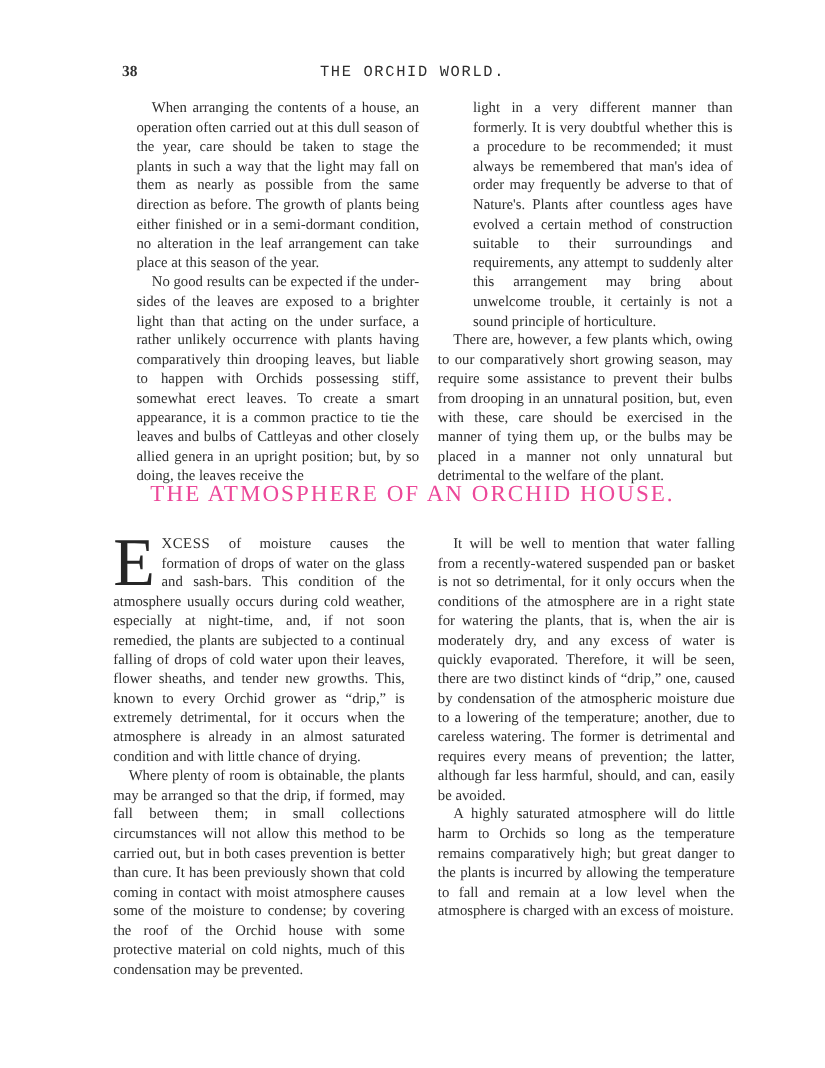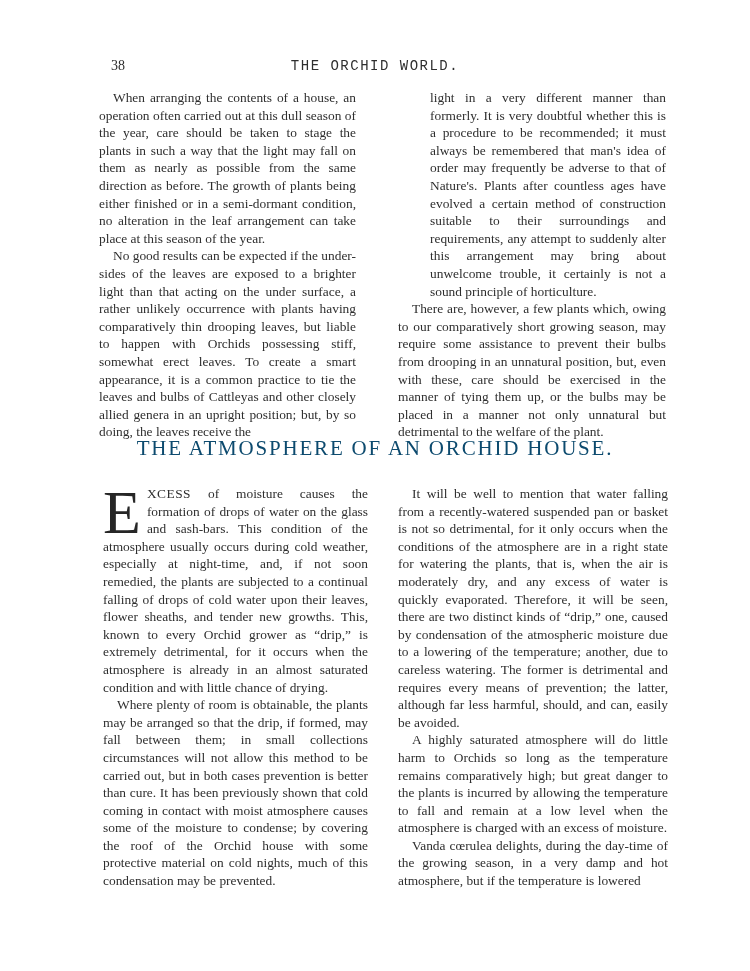--- a/index.html
+++ b/index.html
@@ -1,27 +1,27 @@
 <!DOCTYPE html>
 <html><head>
 <meta charset="utf-8">
 <style>
   html, body { margin: 0; padding: 0; background: #ffffff; }
   body { width: 750px; height: 971px; position: relative; overflow: hidden;
          font-family: "Liberation Serif", "DejaVu Serif", serif; color: #2e2e2e; }
-  .page-number { position: absolute; left: 111px; top: 58px; font-size: 14px; }
+  .page-number { position: absolute; left: 111px; top: 58px; font-size: 14px; font-weight: bold; }
   .running-head { position: absolute; left: 0; width: 100%; top: 58px; text-align: center;
                   font-size: 14px; letter-spacing: 1.5px; font-family: Liberation Mono, monospace; }
   .col { position: absolute; font-size: 13.4px; line-height: 17.6px; text-align: justify; }
   .col p { margin: 0; text-indent: 14px; }
   .col p.noindent { text-indent: 0; margin-left: 32px; }
-  .top-left { left: 99px; top: 89px; width: 257px; }
+  .top-left { left: 124px; top: 89px; width: 257px; }
   .top-right { left: 398px; top: 89px; width: 268px; }
   .title { position: absolute; left: 0; width: 100%; top: 436px; text-align: center;
-           font-size: 21px; letter-spacing: 1.8px; color: #0c4a6e; }
+           font-size: 21px; letter-spacing: 1.8px; color: #ec4899; }
   .bot-left { left: 103px; top: 485px; width: 265px; }
   .bot-right { left: 398px; top: 485px; width: 270px; }
   .dropcap { float: left; font-size: 62px; line-height: 50px; margin: 2px 6px 0 0; color: #262626; }
   .smallcaps { font-variant: small-caps; letter-spacing: 0.5px; }
   .lead { text-indent: 0 !important; }
 </style>
 </head>
 <body>
 
 <div class="page-number">38</div>
@@ -40,14 +40,13 @@
 <div class="title">THE ATMOSPHERE OF AN ORCHID HOUSE.</div>
 
 <div class="col bot-left">
   <p class="lead"><span class="dropcap">E</span><span class="smallcaps">XCESS</span><span> of moisture causes the formation of drops of water on the glass and sash-bars. This condition of the atmosphere usually occurs during cold weather, especially at night-time, and, if not soon remedied, the plants are subjected to a continual falling of drops of cold water upon their leaves, flower sheaths, and tender new growths. This, known to every Orchid grower as “drip,” is extremely detrimental, for it occurs when the atmosphere is already in an almost saturated condition and with little chance of drying.</span></p>
   <p>Where plenty of room is obtainable, the plants may be arranged so that the drip, if formed, may fall between them; in small collections circumstances will not allow this method to be carried out, but in both cases prevention is better than cure. It has been previously shown that cold coming in contact with moist atmosphere causes some of the moisture to condense; by covering the roof of the Orchid house with some protective material on cold nights, much of this condensation may be prevented.</p>
 </div>
 
 <div class="col bot-right">
   <p>It will be well to mention that water falling from a recently-watered suspended pan or basket is not so detrimental, for it only occurs when the conditions of the atmosphere are in a right state for watering the plants, that is, when the air is moderately dry, and any excess of water is quickly evaporated. Therefore, it will be seen, there are two distinct kinds of “drip,” one, caused by condensation of the atmospheric moisture due to a lowering of the temperature; another, due to careless watering. The former is detrimental and requires every means of prevention; the latter, although far less harmful, should, and can, easily be avoided.</p>
   <p>A highly saturated atmosphere will do little harm to Orchids so long as the temperature remains comparatively high; but great danger to the plants is incurred by allowing the temperature to fall and remain at a low level when the atmosphere is charged with an excess of moisture.</p>
-  <p>Vanda cœrulea delights, during the day-time of the growing season, in a very damp and hot atmosphere, but if the temperature is lowered</p>
 </div>
 
 </body></html>

